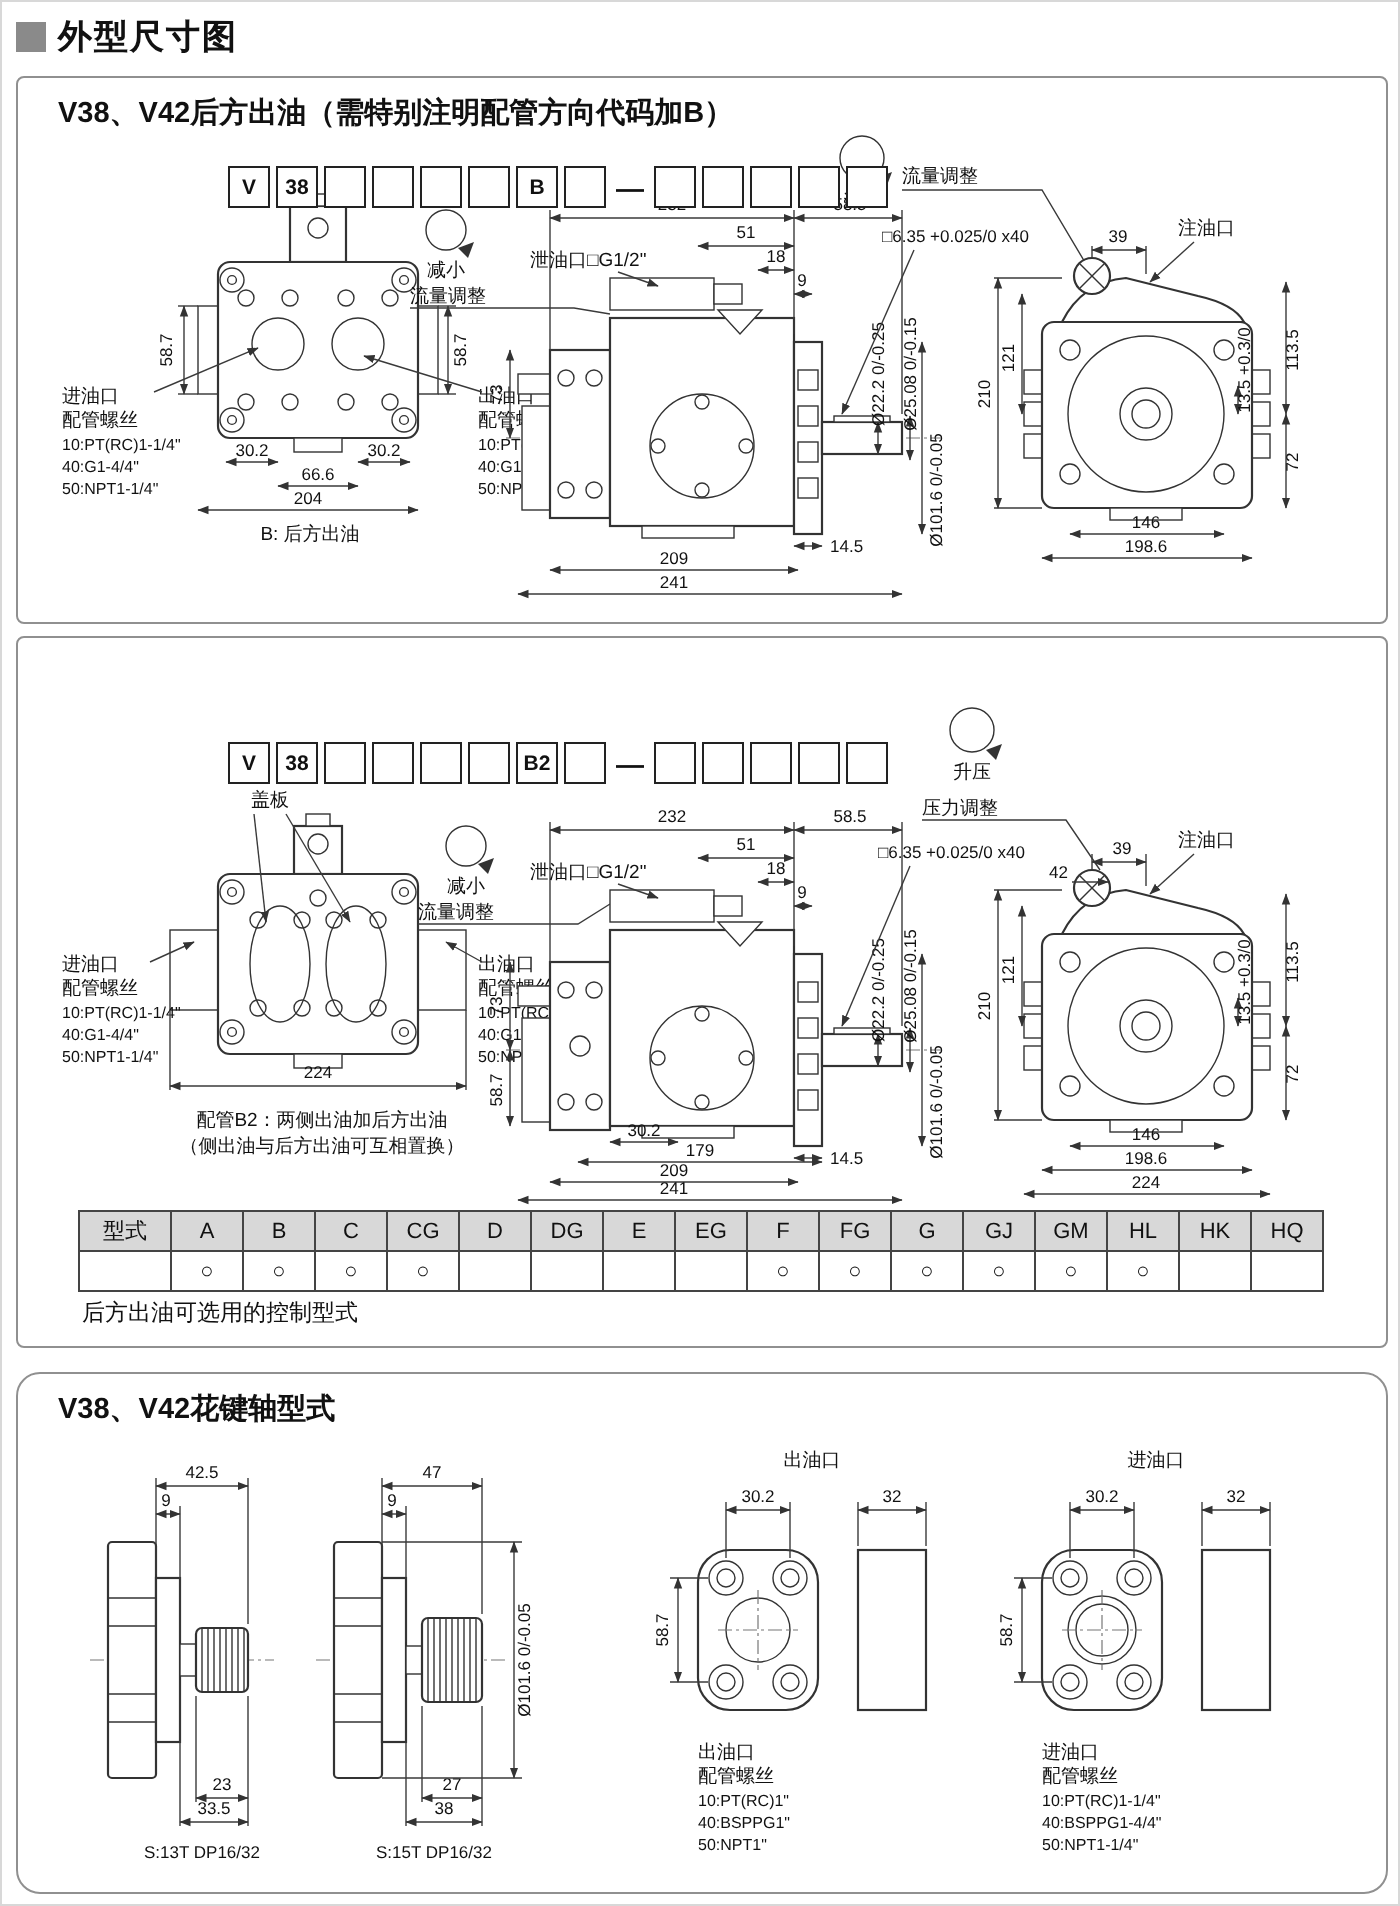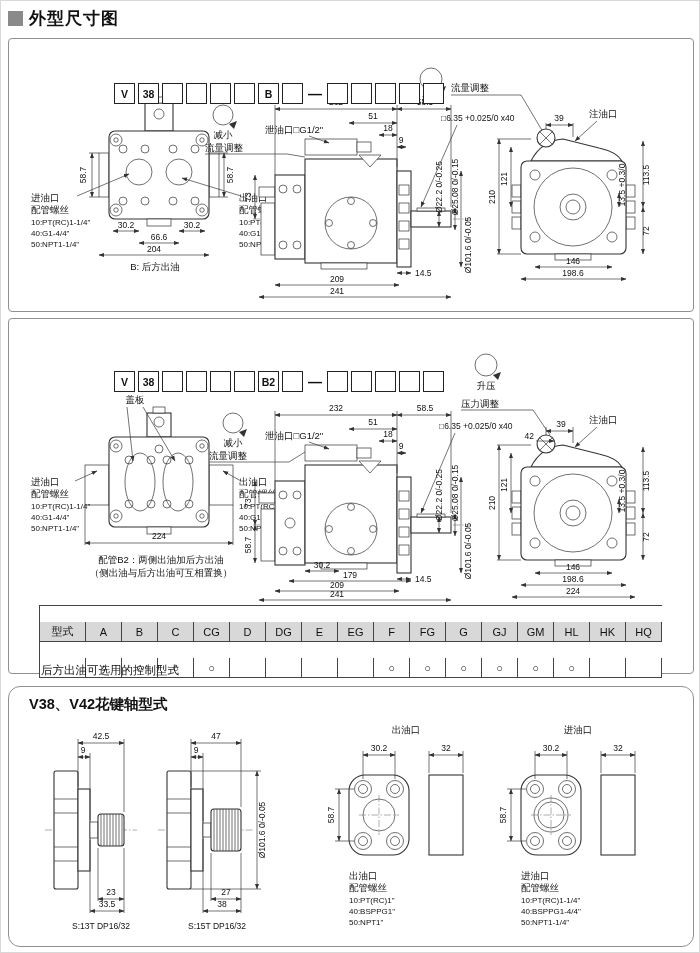--- a/index.html
+++ b/index.html
@@ -24,35 +24,36 @@
   .thw{fill:#fff;stroke:#333;stroke-width:0.7;}
   .dim{fill:none;stroke:#3a3a3a;stroke-width:0.7;}
   .cl{fill:none;stroke:#777;stroke-width:0.6;stroke-dasharray:7 2 1.5 2;}
   text{fill:#111;}
   text.d{font-size:8.5px;}
   text.c{font-size:9.5px;}
   text.s{font-size:8px;}
   .mid{text-anchor:middle;}
   .end{text-anchor:end;}
   .ptable{position:absolute;left:30px;top:286px;display:grid;grid-template-columns:46px repeat(16,36px);border-top:1.2px solid #444;border-left:1.2px solid #444;z-index:3;}
-  .ptable .cell{border-right:1.2px solid #444;border-bottom:1.2px solid #444;height:19px;display:flex;align-items:center;justify-content:center;font-size:11px;background:#fff;margin-top:16px;}
+  .ptable .cell{border-right:1.2px solid #444;border-bottom:1.2px solid #444;height:19px;display:flex;align-items:center;justify-content:center;font-size:11px;background:#fff;}
   .ptable .hd{background:#d8d8d8;}
-  .tnote{position:absolute;left:32px;top:344px;font-size:11.5px;z-index:3;text-align:center;}
+  .tnote{position:absolute;left:32px;top:330px;font-size:11.5px;z-index:3;text-align:center;}
 </style>
 </head>
 <body>
 
 <div class="page">
 
   <div class="pageHeader">
     <div class="bullet"></div>
     <h1>外型尺寸图</h1>
   </div>
 
   <div class="card" id="card1">
+    <div class="cardTitle">V38、V42后方出油（需特别注明配管方向代码加B）</div>
     <div class="codeRow">
       <div class="codeBox">V</div>
       <div class="codeBox">38</div>
       <div class="codeBox"></div>
       <div class="codeBox"></div>
       <div class="codeBox"></div>
       <div class="codeBox"></div>
       <div class="codeBox">B</div>
       <div class="codeBox"></div>
       <div class="codeDash">—</div>

